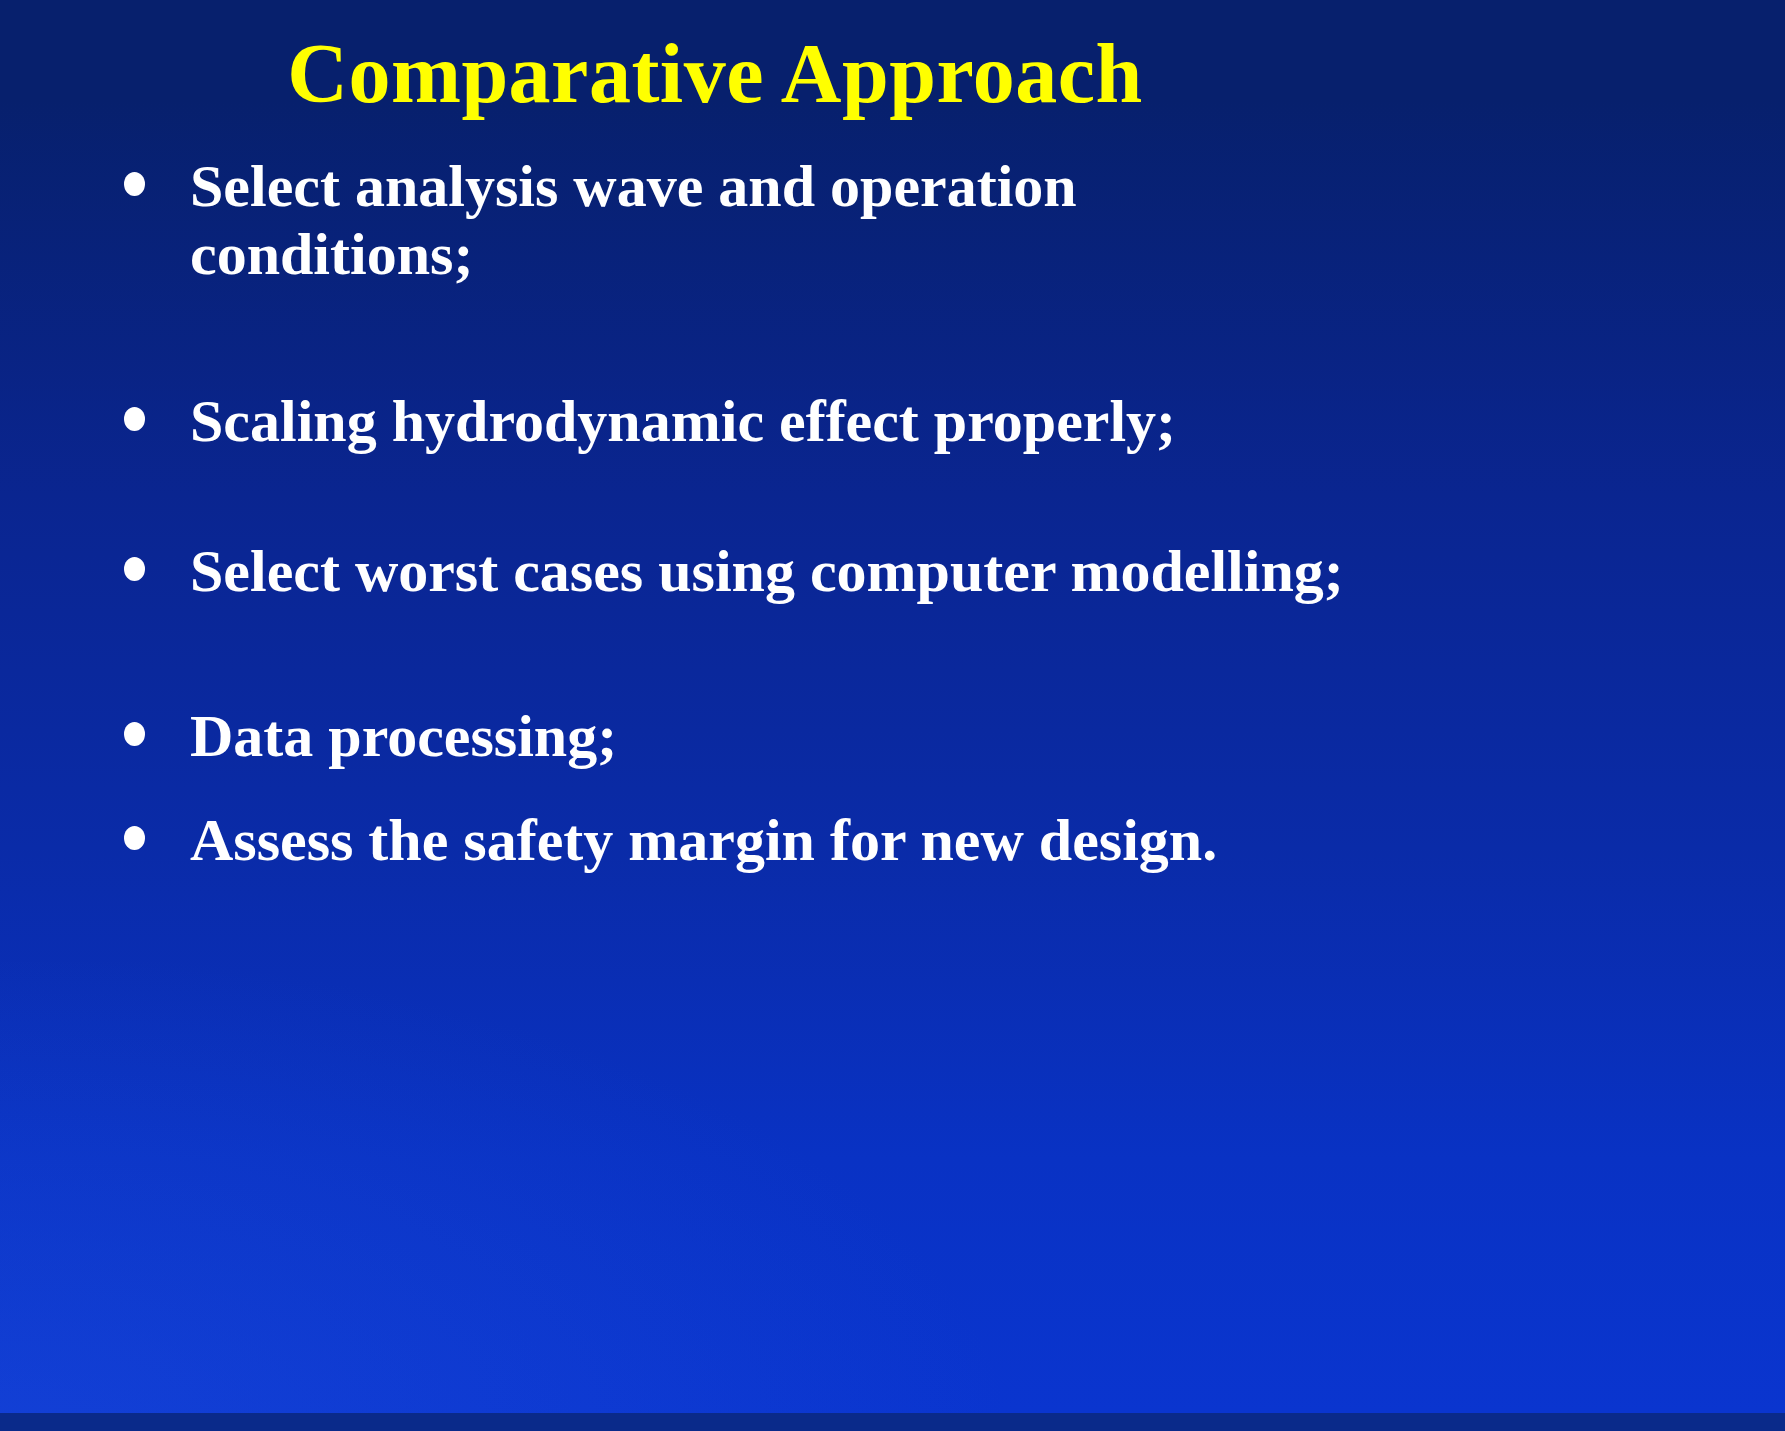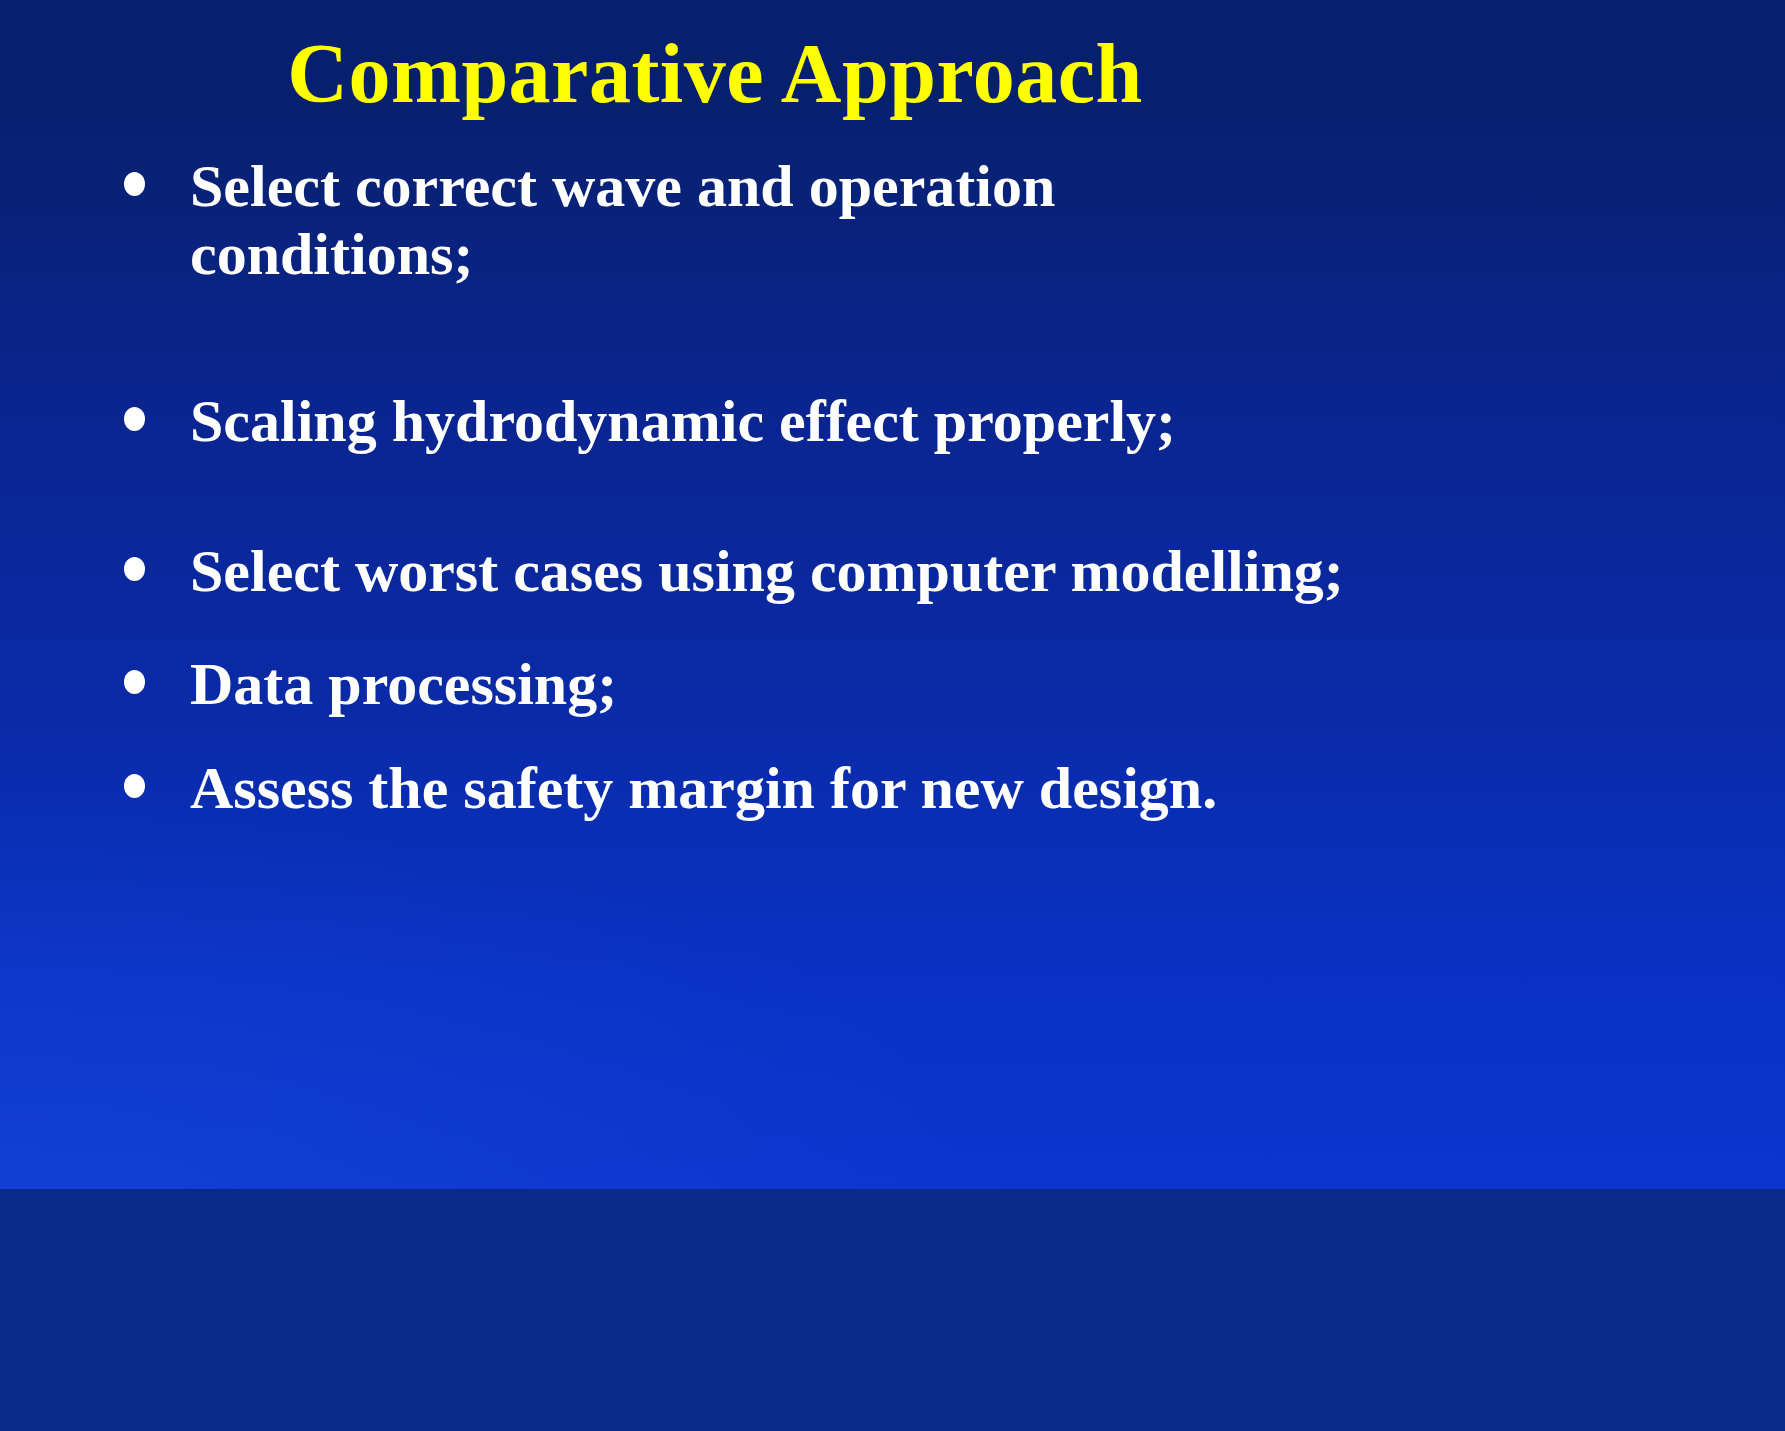--- a/index.html
+++ b/index.html
@@ -3,21 +3,21 @@
 <meta charset="utf-8">
 <style>
   html, body {
     margin: 0;
     padding: 0;
     background: #0a2a8a;
   }
   #slide {
     position: relative;
     width: 1785px;
-    height: 1189px;
+    height: 1413px;
     overflow: hidden;
     background: linear-gradient(to bottom,
         #07206d 0%,
         #07206d 7%,
         #0a2590 35%,
         #0a2ba8 60%,
         #0932c4 82%,
         #0a35cf 100%);
     font-family: "Liberation Serif", "DejaVu Serif", serif;
     -webkit-font-smoothing: antialiased;
@@ -68,21 +68,21 @@
     font-weight: bold;
     font-size: 60px;
     line-height: 1.14;
     padding-left: 72px;
     margin: 0 0 62px 0;
     max-width: 1560px;
   }
 
   .bullet-item:nth-child(1) { margin-bottom: 98px; }
   .bullet-item:nth-child(2) { margin-bottom: 82px; }
-  .bullet-item:nth-child(3) { margin-bottom: 44px; }
+  .bullet-item:nth-child(3) { margin-bottom: 96px; }
   .bullet-item:nth-child(4) { margin-bottom: 36px; }
   .bullet-item:nth-child(5) { margin-bottom: 90px; }
   .bullet-item:nth-child(6) { margin-bottom: 0; }
 
   .bullet-dot {
     position: absolute;
     left: 6px;
     top: 20px;
     width: 21px;
     height: 24px;
@@ -101,21 +101,21 @@
 <body>
 
 <div id="slide">
 
   <div id="slide-title">Comparative Approach</div>
 
   <ul id="bullet-list">
 
     <li class="bullet-item">
       <span class="bullet-dot"></span>
-      <span class="bullet-text wrap-narrow">Select correct wave and operation conditions;</span>
+      <span class="bullet-text wrap-narrow">Select analysis wave and operation conditions;</span>
     </li>
 
     <li class="bullet-item">
       <span class="bullet-dot"></span>
       <span class="bullet-text">Scaling hydrodynamic effect properly;</span>
     </li>
 
     <li class="bullet-item">
       <span class="bullet-dot"></span>
       <span class="bullet-text wrap-narrow">Select worst cases using computer modelling;</span>

